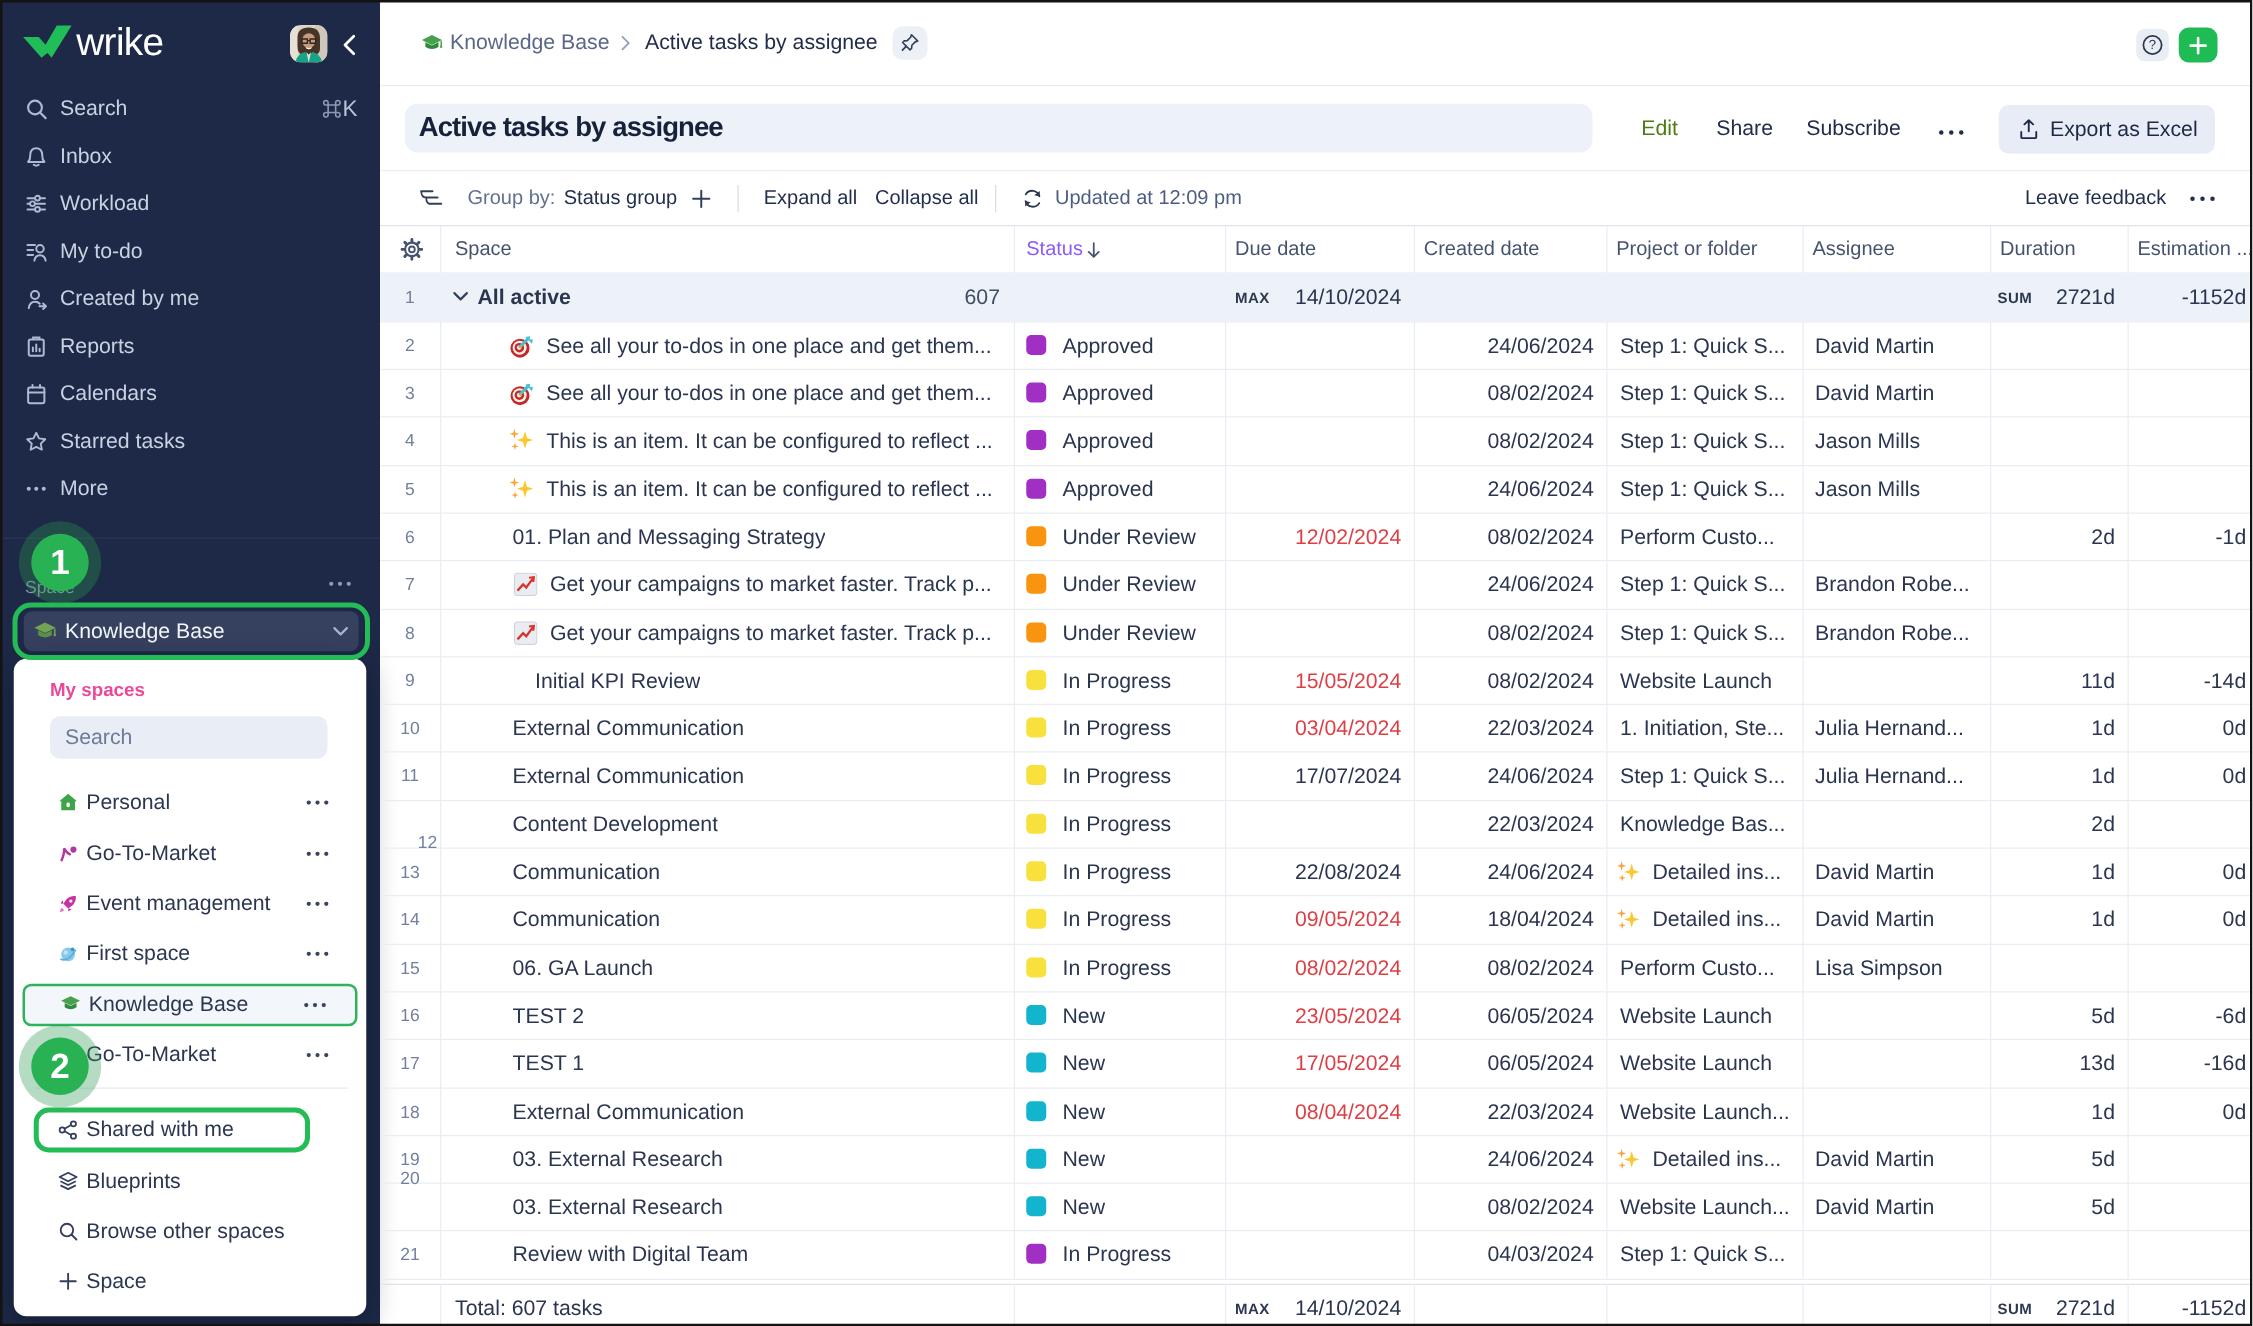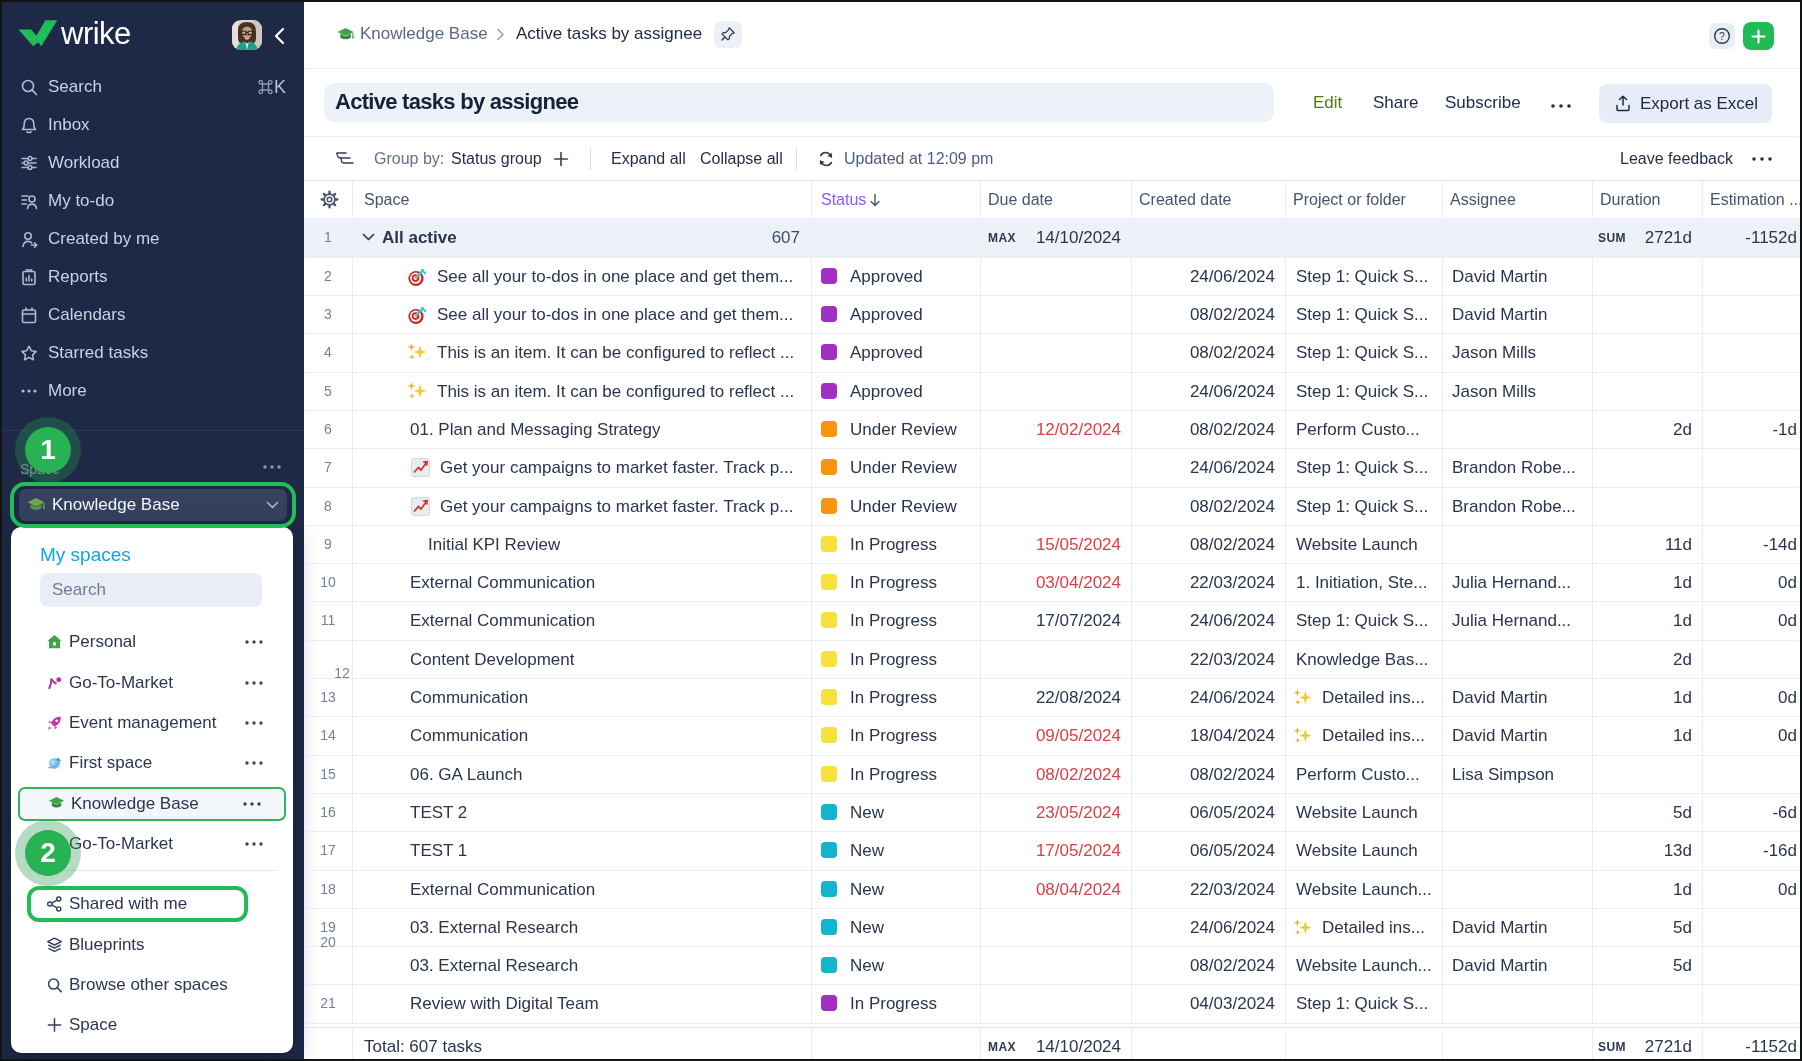--- a/index.html
+++ b/index.html
@@ -136,21 +136,21 @@
       <path d="M9 1 L17.5 5.2 L9 9.4 L0.5 5.2 Z" fill="#73a452"></path>
       <path d="M3.5 7.2 L3.5 11.2 Q9 14.6 14.5 11.2 L14.5 7.2 L9 9.9 Z" fill="#5c9247"></path>
       <path d="M16.8 6 v4.4" stroke="#73a452" stroke-width="1.2"></path>
       <circle cx="16.8" cy="11" r="1" fill="#73a452"></circle>
     </svg>
 <div class="abs" style="left:52px;top:495px;font-size:17px;color:#f2f5fa;">Knowledge Base</div>
 <svg class="abs" style="left:266px;top:501px" width="13" height="8" viewBox="0 0 13 8">
       <path d="M1.5 1.5 L6.5 6.5 L11.5 1.5" fill="none" stroke="#aab4cc" stroke-width="1.7" stroke-linecap="round" stroke-linejoin="round"></path>
     </svg>
 <div class="panel"></div>
-<div class="abs" style="left:40px;top:544px;font-size:19px;font-weight:normal;color:#0ea5e9;z-index:2;">My spaces</div>
+<div class="abs" style="left:40px;top:544px;font-size:15px;font-weight:bold;color:#ec4899;z-index:2;">My spaces</div>
 <div class="abs" style="left:40px;top:573px;width:222px;height:34px;background:#e9eef6;border-radius:8px;z-index:2;"></div>
 <div class="abs" style="left:52px;top:580px;font-size:17px;color:#6d7b97;z-index:2;">Search</div>
 <div class="prow abs" style="left:18px;top:625px;width:268px;height:34px;z-index:2;">
       <svg class="ic" width="17" height="17" viewBox="0 0 18 18">
         <path d="M9 1.5 L16.5 8 H14.8 V15.5 H3.2 V8 H1.5 Z" fill="#3da44a"></path>
         <rect x="7.6" y="9" width="2.8" height="4" rx="1.2" fill="#fff"></rect>
       </svg>
       <div class="txt" style="left:51px;">Personal</div>
       <svg class="pdots" width="20" height="6" viewBox="0 0 20 6">
         <circle cx="3" cy="3" r="1.7" fill="#39445f"></circle>

